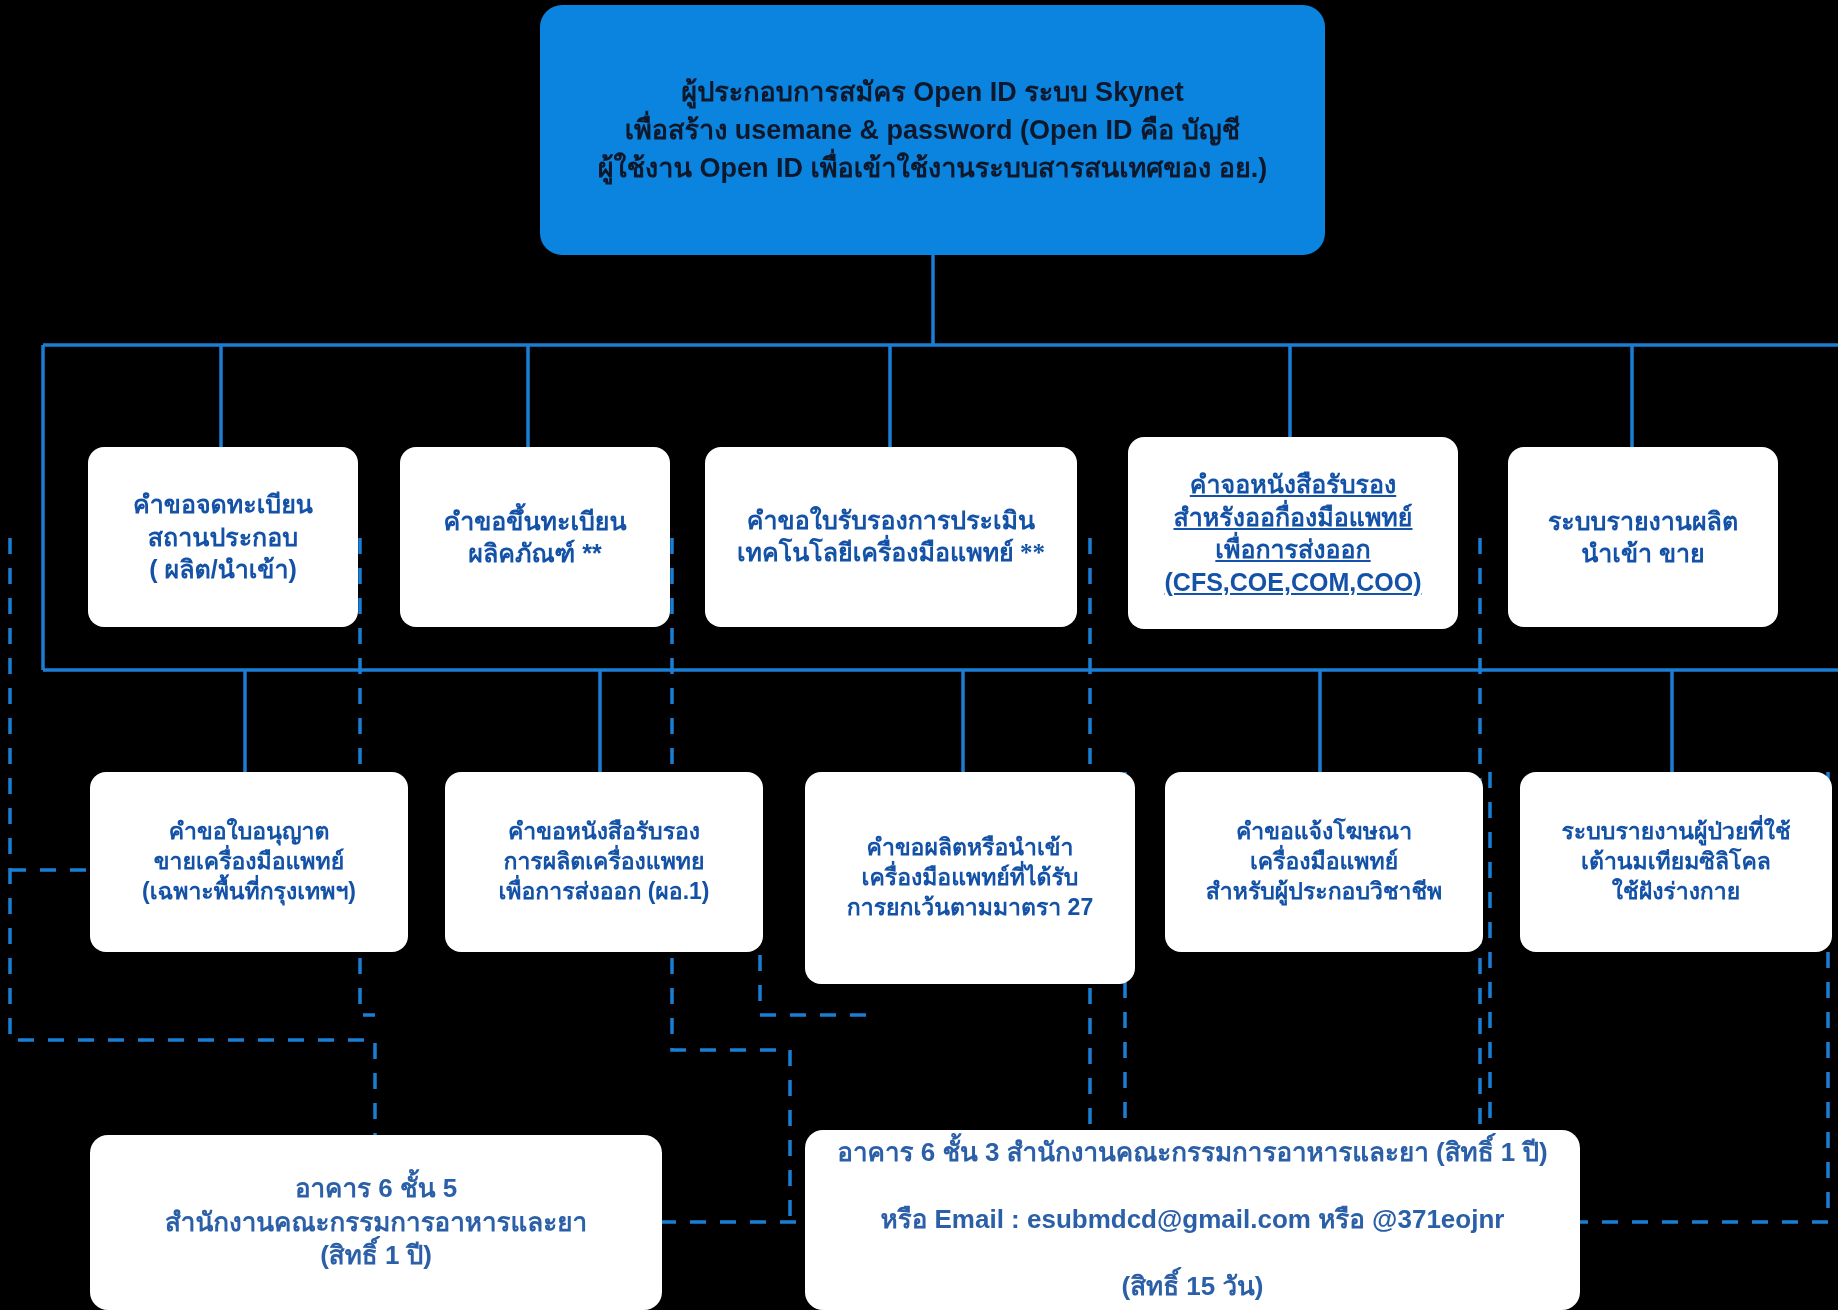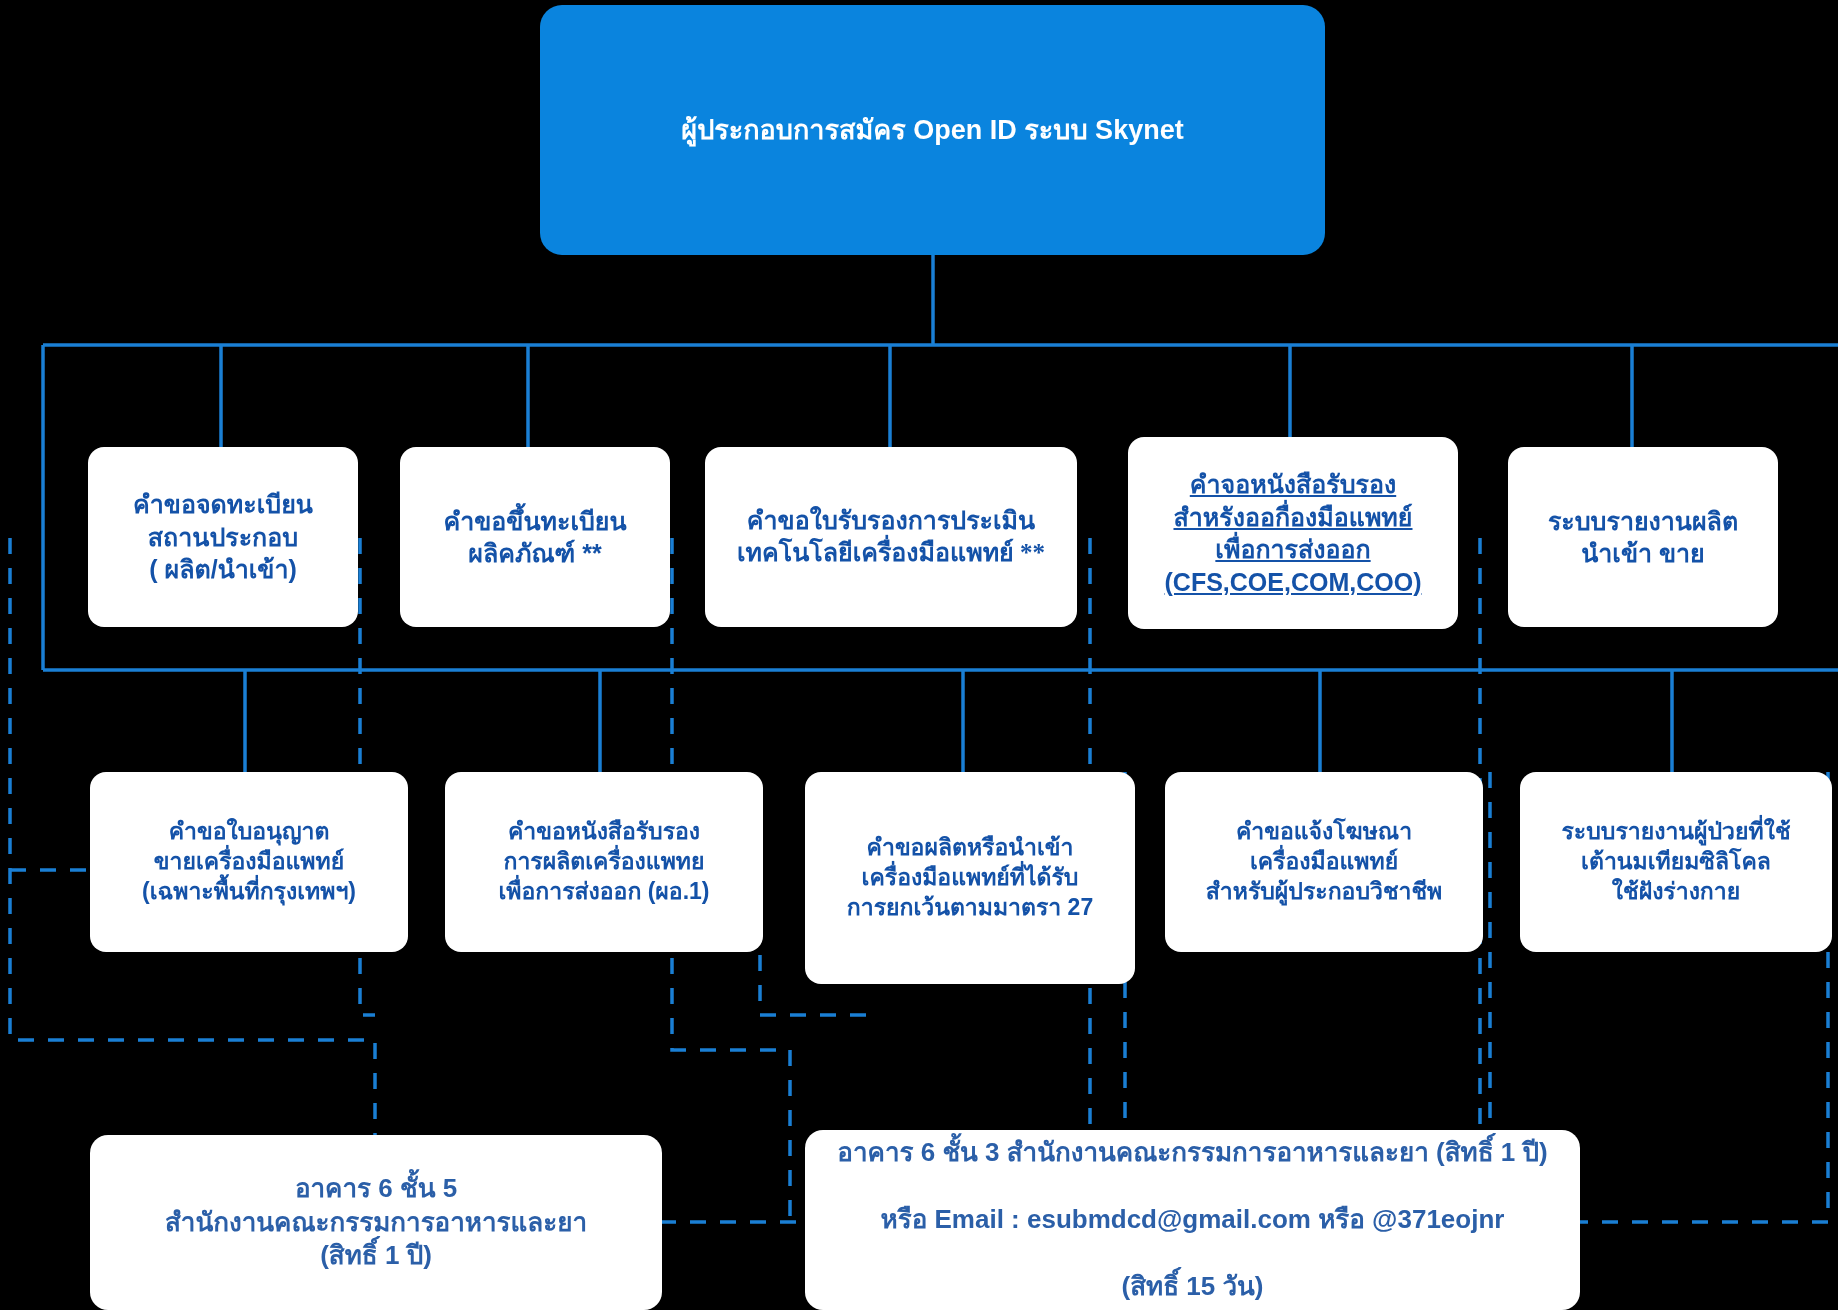--- a/index.html
+++ b/index.html
@@ -33,21 +33,21 @@
     justify-content: center;
     text-align: center;
     color: #1452a8;
     font-weight: 700;
     line-height: 1.30;
     padding: 6px 10px;
     z-index: 3;
   }
   .node.root {
     background: #0a84de;
-    color: #ffffff;
+    color: #0f172a;
     border-radius: 22px;
     font-weight: 600;
   }
   .node .ln { display: block; white-space: nowrap; }
   .r1 { font-size: 25px; }
   .r2 { font-size: 23px; }
   .rb { font-size: 26px; color:#2b5fa8; font-weight:600; }
   .root .ln { font-size: 27px; line-height: 1.42; }
 </style>
 </head>
@@ -92,20 +92,22 @@
       <path d="M 760 955 L 760 1015 L 875 1015"></path>
       <path d="M 1125 772 L 1125 1222"></path>
       <path d="M 1490 772 L 1490 1222"></path>
       <path d="M 1828 772 L 1828 1222 L 1572 1222"></path>
       <path d="M 660 1222 L 812 1222"></path>
     </g>
   </svg>
 
   <div class="node root" style="left:540px; top:5px; width:785px; height:250px;">
     <span class="ln">ผู้ประกอบการสมัคร Open ID ระบบ Skynet</span>
+    <span class="ln">เพื่อสร้าง usemane &amp; password (Open ID คือ บัญชี</span>
+    <span class="ln">ผู้ใช้งาน Open ID เพื่อเข้าใช้งานระบบสารสนเทศของ อย.)</span>
   </div>
 
   <div class="node r1" style="left:88px; top:447px; width:270px; height:180px;">
     <span class="ln">คำขอจดทะเบียน</span>
     <span class="ln">สถานประกอบ</span>
     <span class="ln">( ผลิต/นำเข้า)</span>
   </div>
 
   <div class="node r1" style="left:400px; top:447px; width:270px; height:180px;">
     <span class="ln">คำขอขึ้นทะเบียน</span>

